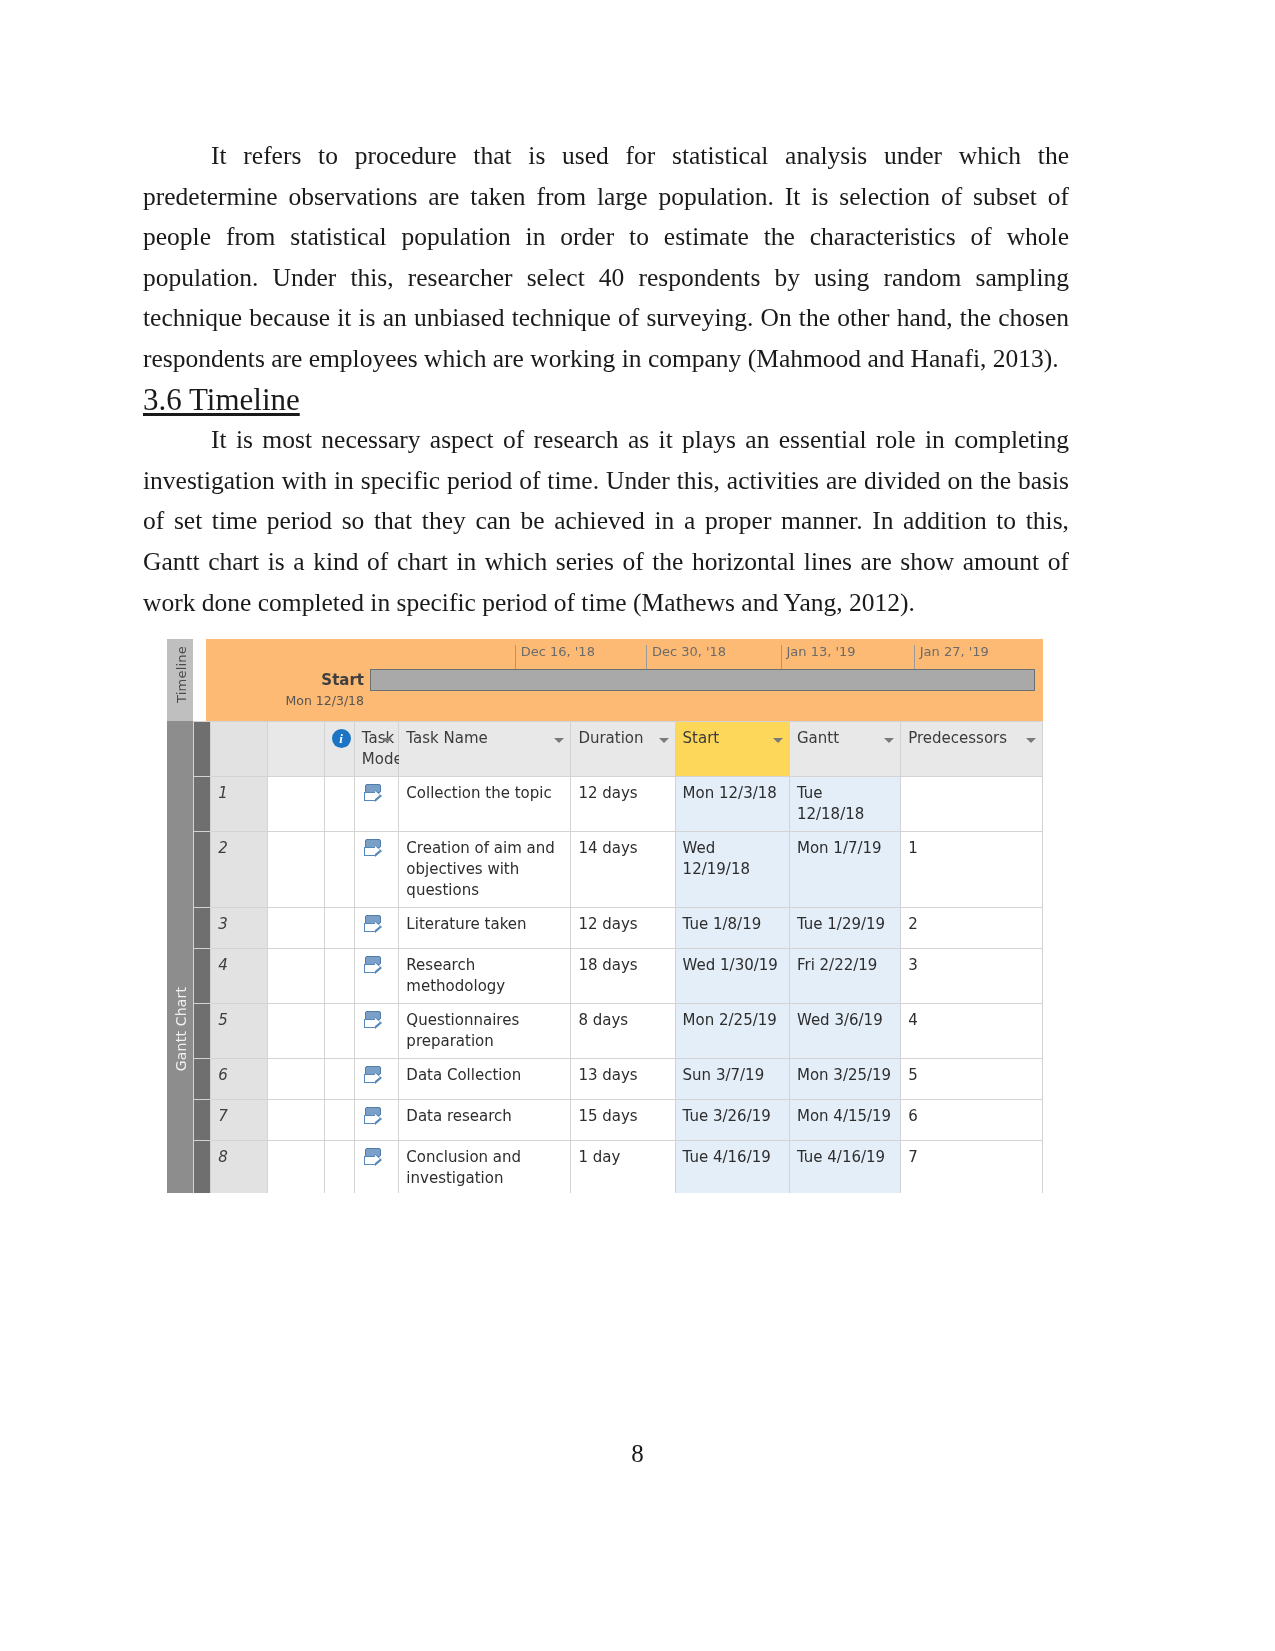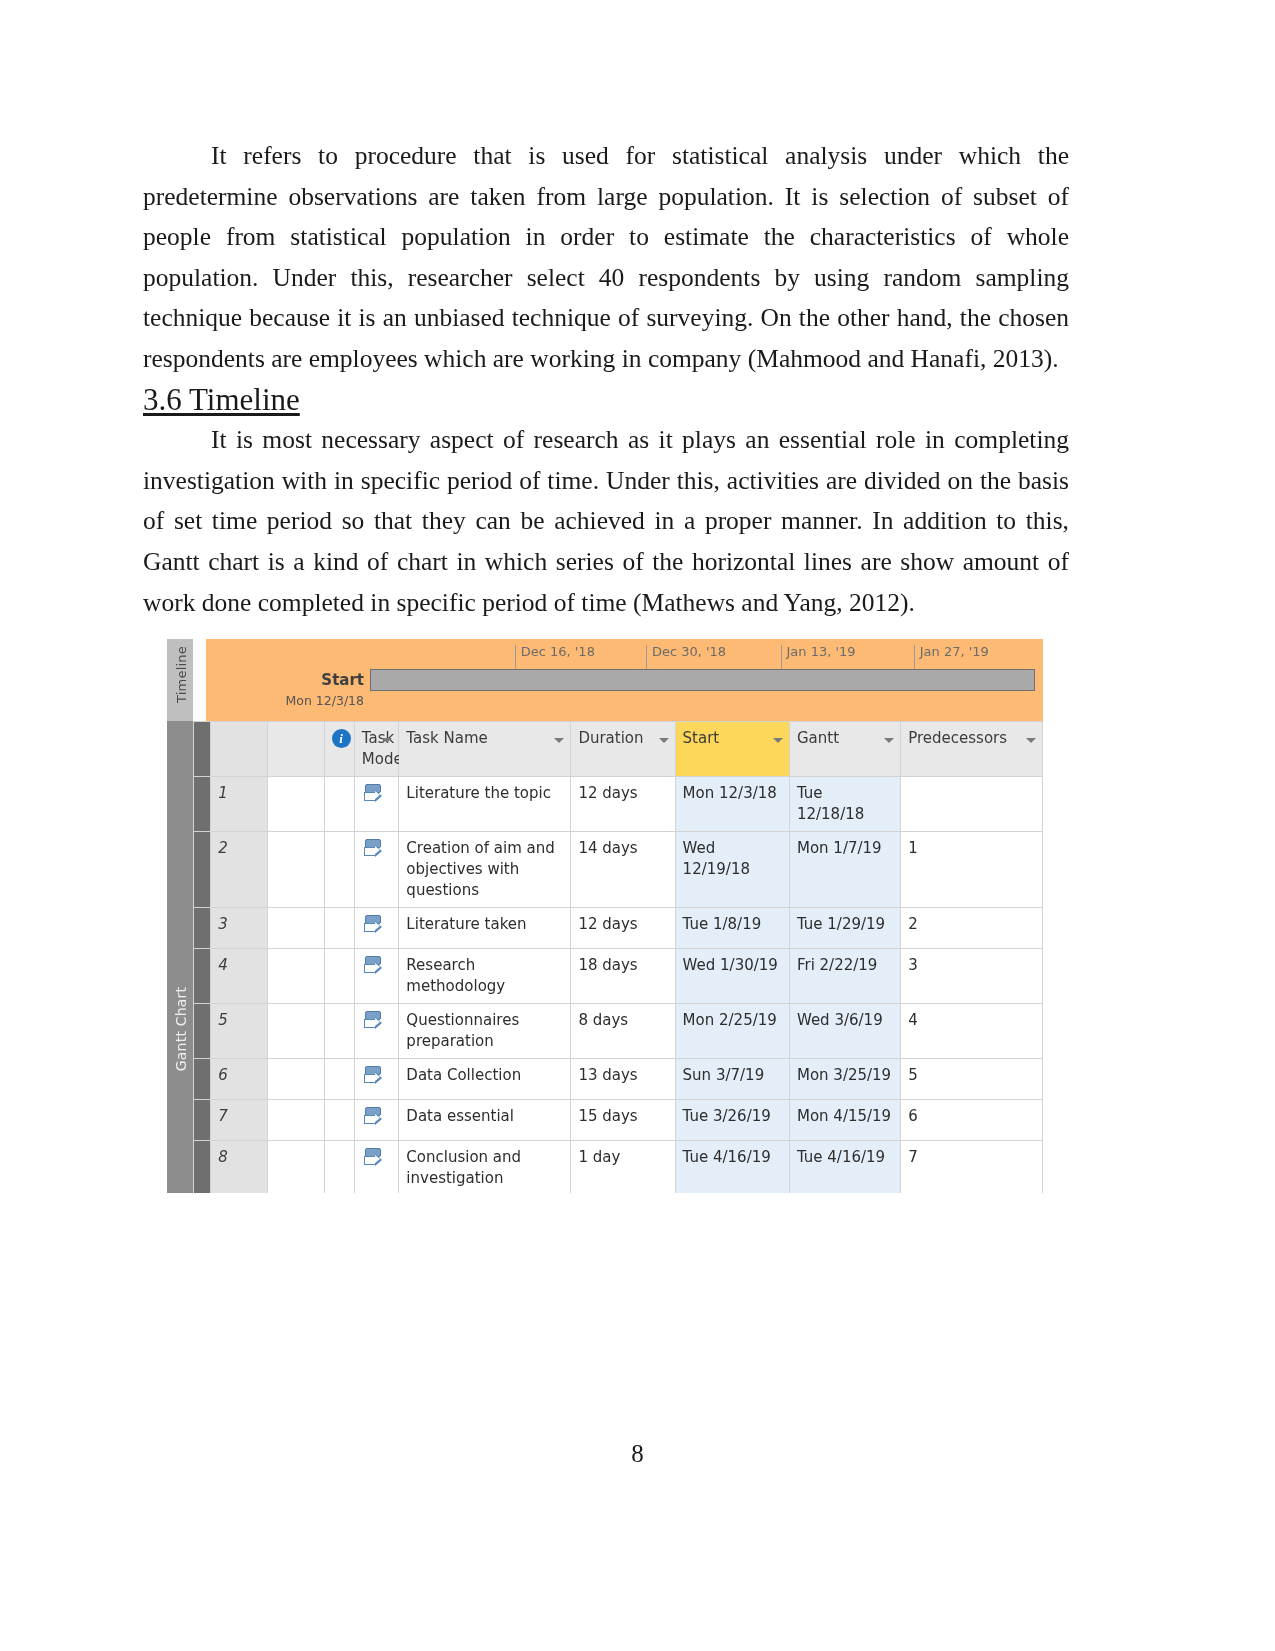--- a/index.html
+++ b/index.html
@@ -358,21 +358,21 @@
         </thead>
         <tbody>
           <tr>
             <td class="gutter"></td>
             <td class="rowh">1</td>
             <td></td>
             <td></td>
             <td class="mode">
               <span class="mode-icon"><span class="bar"></span><span class="arrow"></span></span>
             </td>
-            <td>Literature the topic</td>
+            <td>Collection the topic</td>
             <td>12 days</td>
             <td class="startcell">Mon 12/3/18</td>
             <td class="finishcell">Tue 12/18/18</td>
             <td></td>
           </tr>
           <tr>
             <td class="gutter"></td>
             <td class="rowh">2</td>
             <td></td>
             <td></td>
@@ -442,21 +442,21 @@
             <td>5</td>
           </tr>
           <tr>
             <td class="gutter"></td>
             <td class="rowh">7</td>
             <td></td>
             <td></td>
             <td class="mode">
               <span class="mode-icon"><span class="bar"></span><span class="arrow"></span></span>
             </td>
-            <td>Data essential</td>
+            <td>Data research</td>
             <td>15 days</td>
             <td class="startcell">Tue 3/26/19</td>
             <td class="finishcell">Mon 4/15/19</td>
             <td>6</td>
           </tr>
           <tr>
             <td class="gutter"></td>
             <td class="rowh">8</td>
             <td></td>
             <td></td>

